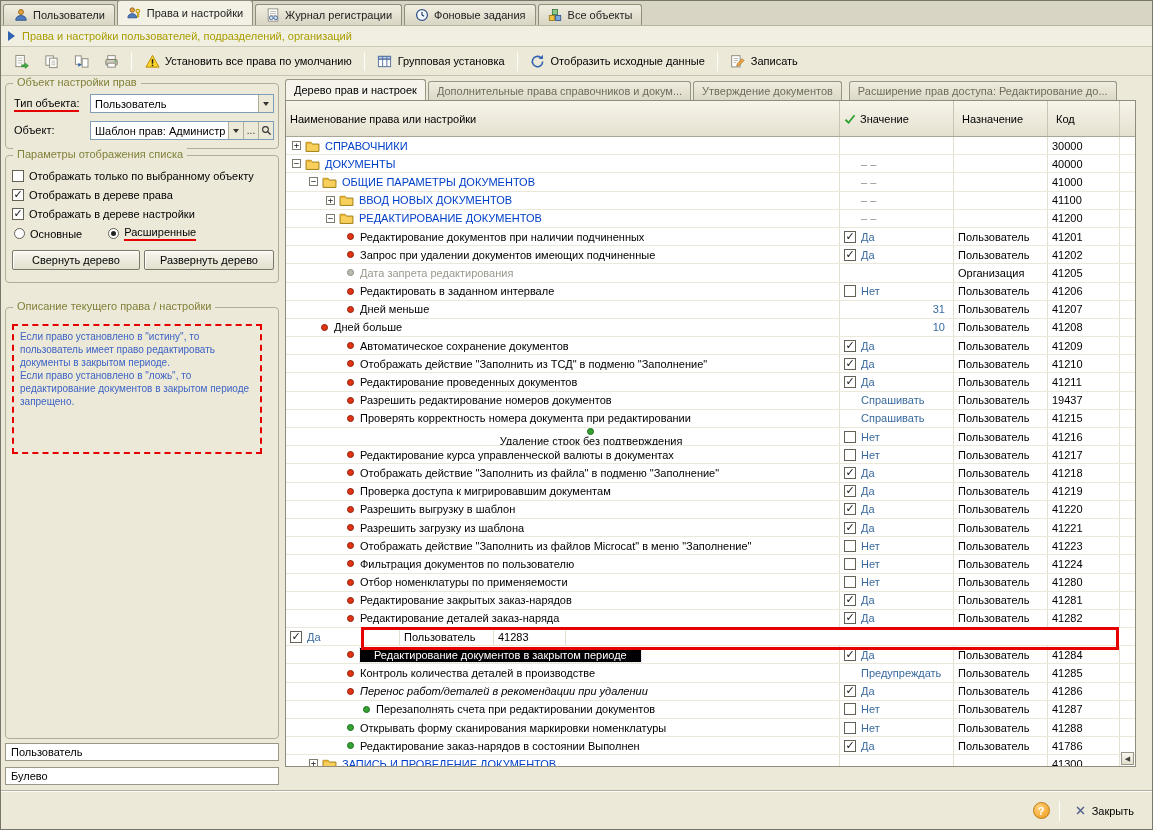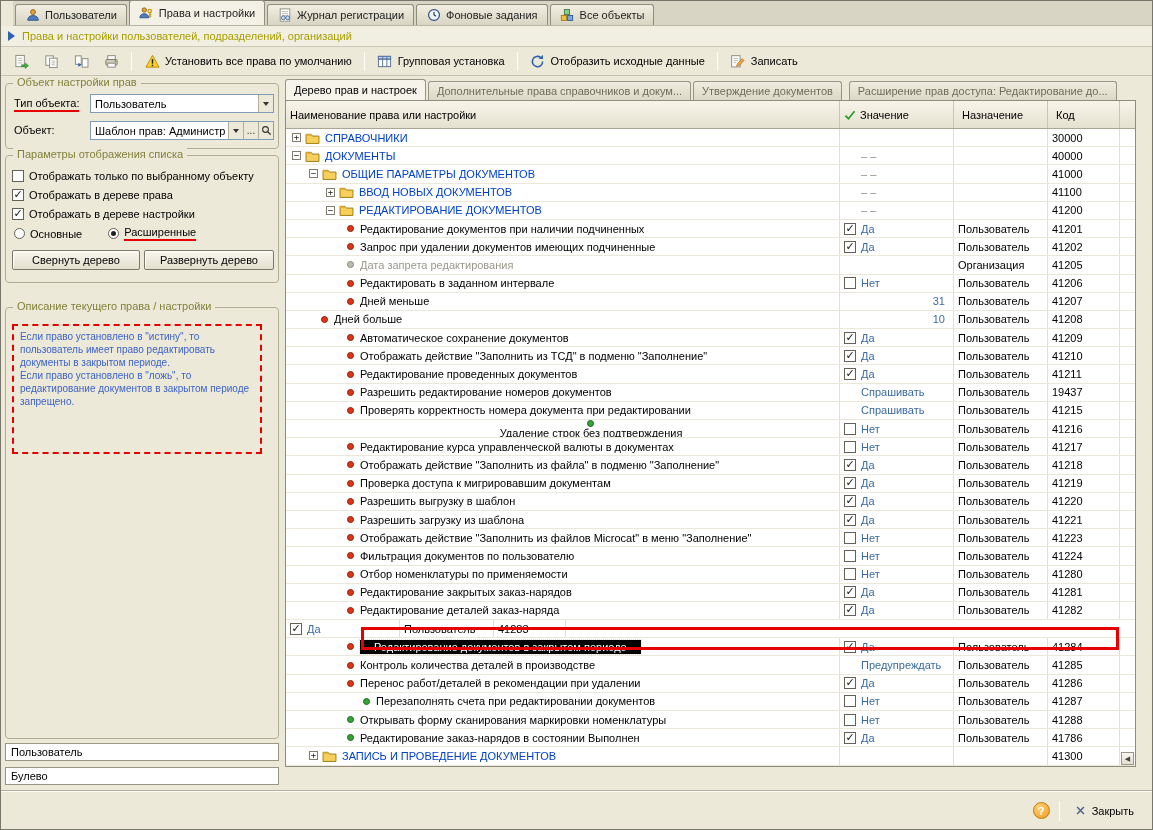--- a/index.html
+++ b/index.html
@@ -1,21 +1,21 @@
 <!DOCTYPE html>
 <html><head>
 <meta charset="utf-8">
 <style>
   * { margin:0; padding:0; box-sizing:border-box; }
   html,body { width:1153px; height:830px; }
   body { position:relative; font-family:"Liberation Sans",sans-serif; font-size:11px; color:#000; background:#ece9d8; overflow:hidden; }
   .window { position:absolute; inset:0; background:#ece9d8; border:1px solid #77766b; }
 
   
-  .toptabs { position:absolute; left:12px; top:0; right:0; height:25px; background:#d9d5c5; border-bottom:1px solid #b8b4a2; display:flex; align-items:flex-end; padding-left:2px; gap:2px; }
+  .toptabs { position:absolute; left:0; top:0; right:0; height:25px; background:#d9d5c5; border-bottom:1px solid #b8b4a2; display:flex; align-items:flex-end; padding-left:2px; gap:2px; }
   .toptab { display:flex; align-items:center; gap:5px; height:21px; padding:0 9px; background:linear-gradient(#f1eee1,#d9d5c4); border:1px solid #8f8d7c; border-bottom:none; border-radius:3px 3px 0 0; white-space:nowrap; color:#222; }
   .toptab.active { height:25px; background:#f3f1e6; z-index:2; }
   .ticon { display:flex; width:15px; height:15px; align-items:center; justify-content:center; }
 
   
   .crumbbar { position:absolute; left:0; top:25px; right:0; height:21px; background:#f1efe2; border-bottom:1px solid #cdc9b8; display:flex; align-items:center; padding-left:7px; gap:7px; }
   .crumb-arrow { width:0; height:0; border-left:7px solid #2f62b0; border-top:5px solid transparent; border-bottom:5px solid transparent; }
   .crumb-text { color:#a89e00; }
 
   
@@ -49,21 +49,21 @@
   #field-type { top:664px; }
   #field-kind { top:688px; }
 
   
   .rightpanel { position:absolute; left:282px; top:78px; width:866px; height:712px; }
   .rtabs { position:absolute; left:2px; top:0; right:2px; height:21px; display:flex; align-items:flex-end; gap:2px; overflow:hidden; }
   .rtab { height:19px; display:flex; align-items:center; padding:0 8px; background:linear-gradient(#efece0,#dcd8c6); border:1px solid #979584; border-bottom:none; border-radius:3px 3px 0 0; color:#6e6c5c; white-space:nowrap; }
   .rtab.active { background:#f5f3ea; color:#000; height:21px; z-index:2; }
   .rtab.gap { margin-left:5px; }
   .table-box { position:absolute; left:2px; top:21px; width:851px; height:667px; border:1px solid #8f8c7d; background:#fff; overflow:hidden; }
-  .thead { display:flex; height:28px; background:linear-gradient(#f7f4ea,#e5e1d0); border-bottom:1px solid #a9a695; position:relative; }
+  .thead { display:flex; height:36px; background:linear-gradient(#f7f4ea,#e5e1d0); border-bottom:1px solid #a9a695; position:relative; }
   .hcell { display:flex; align-items:center; padding:0 4px; border-right:1px solid #c9c5b4; overflow:hidden; white-space:nowrap; gap:4px; }
   .c-name { width:554px; }
   .c-val  { width:114px; }
   .c-pur  { width:94px; }
   .c-code { width:72px; }
   .c-fill { flex:1; border-right:none !important; }
   .tbody { position:relative; }
   .trow { display:flex; height:18.2px; border-bottom:1px solid #ebe8da; }
   .cell { height:100%; display:flex; align-items:center; border-right:1px solid #e3e0d0; overflow:hidden; white-space:nowrap; }
   .expander { width:9px; height:9px; border:1px solid #7e7c6c; background:#fff; font:9px/7px "DejaVu Sans Mono",monospace; text-align:center; margin-right:4px; flex:none; color:#222; }
@@ -853,21 +853,21 @@
             </div>
             <div class="cell c-pur">
               <span>Пользователь</span>
             </div>
             <div class="cell c-code">
               <span>41285</span>
             </div>
             <div class="cell c-fill"></div>
           </div>
           <div class="trow">
-            <div class="cell c-name" style="padding-left: 57px;">
+            <div class="cell c-name" style="padding-left: 57px; font-style: italic;">
               <span class="bullet b-red"></span>
               <span class="lname">Перенос работ/деталей в рекомендации при удалении</span>
             </div>
             <div class="cell c-val">
               <span class="cb on"></span>
               <span class="vtext">Да</span>
             </div>
             <div class="cell c-pur">
               <span>Пользователь</span>
             </div>

